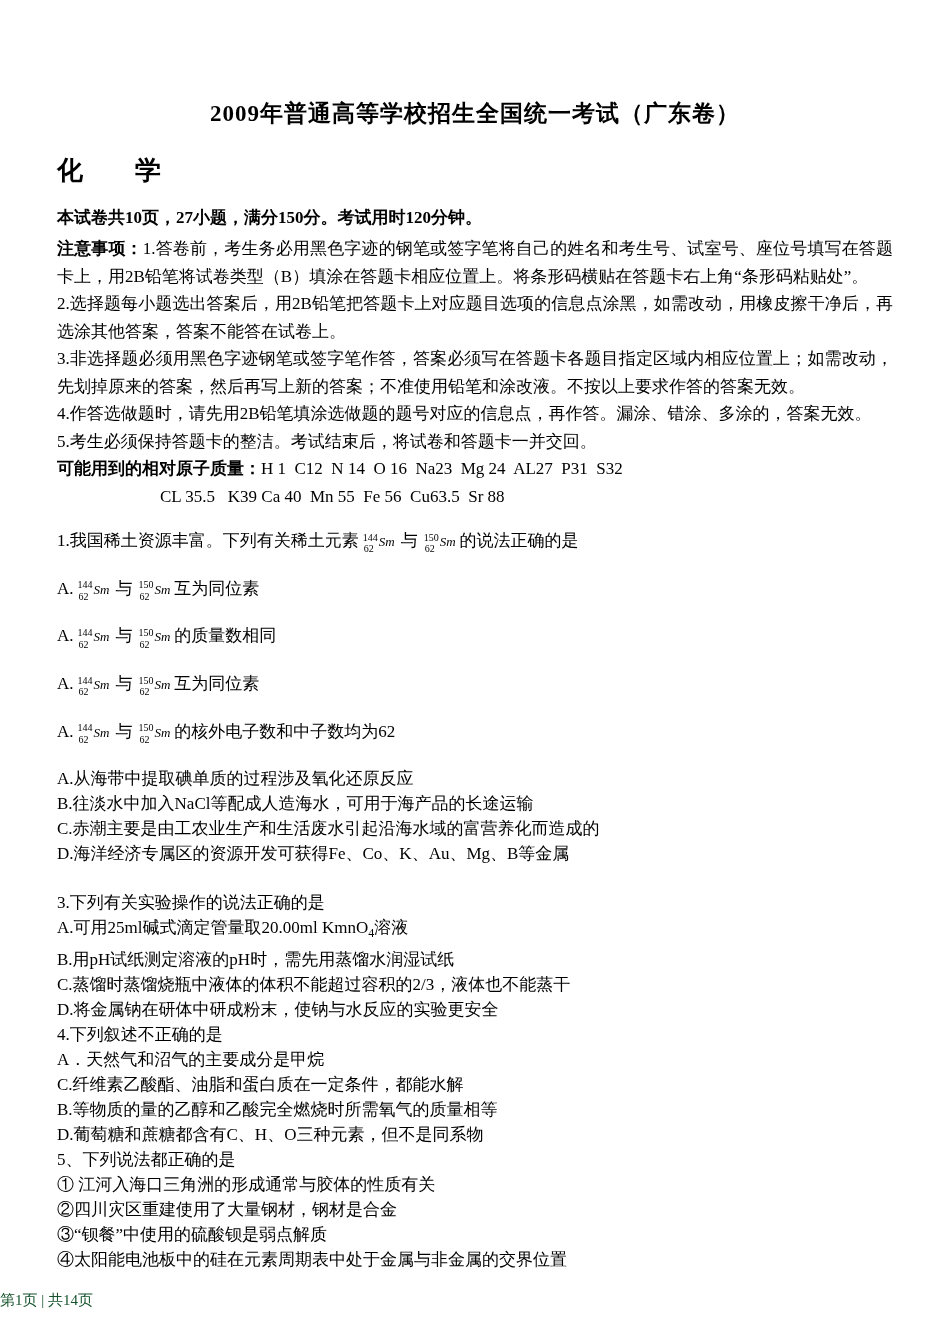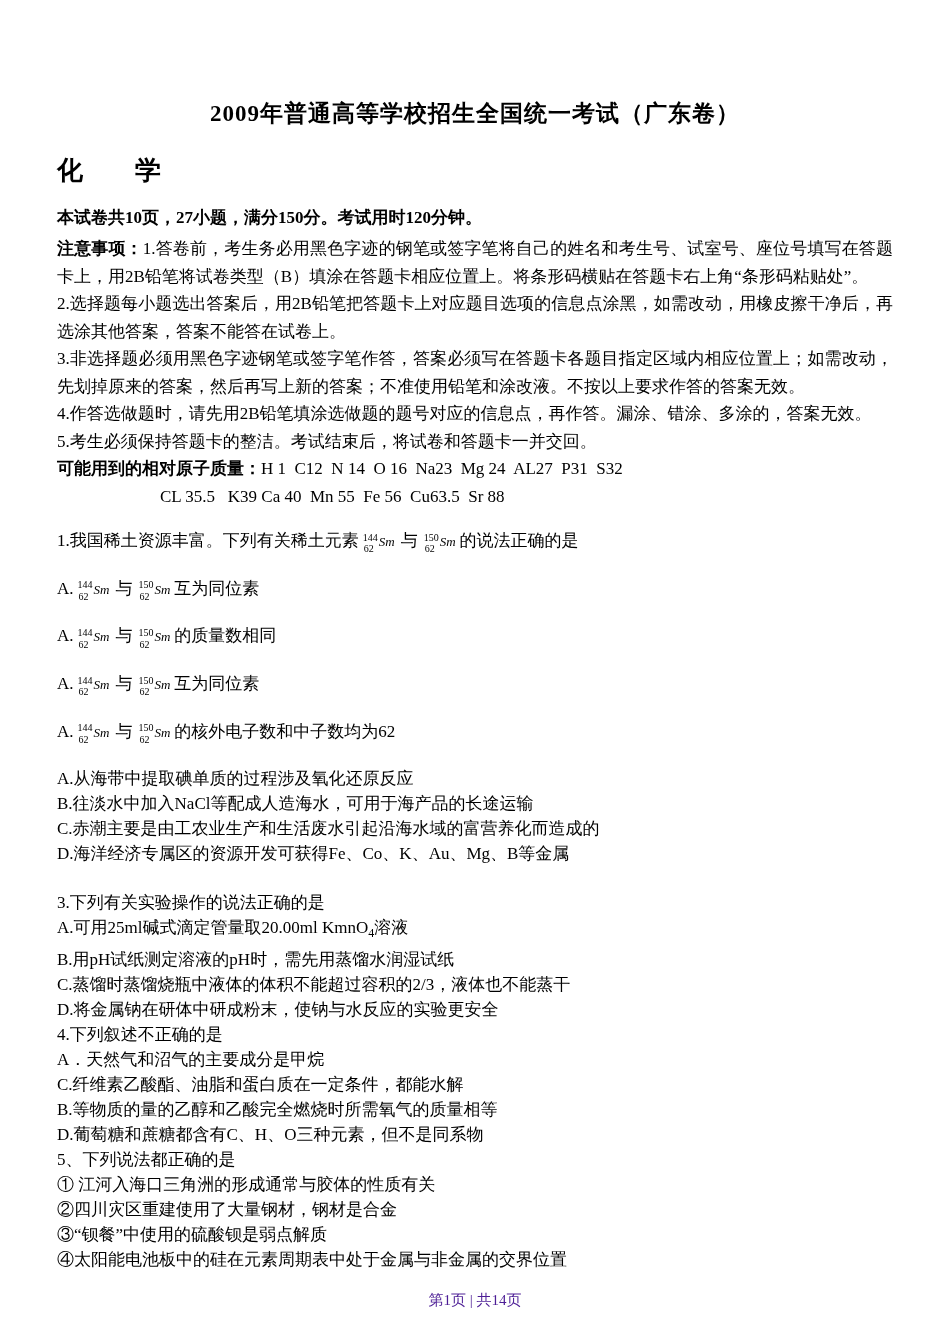--- a/index.html
+++ b/index.html
@@ -37,21 +37,21 @@
   .iso .m, .iso .z { display:block; }
   .iso .z { padding-left:1px; }
   .iso .sym {
     font-style:italic; font-size:13px;
     font-family:"Liberation Serif","DejaVu Serif",serif;
   }
   .conj { margin:0 2px; }
   sub.fsub { font-size:12px; }
   .footer {
     position:absolute; left:0; right:0; bottom:34px;
-    text-align:center; font-size:15px; color:#4c1d95;
+    font-size:15px; color:#14532d;
   }
 </style>
 </head>
 <body>
 
 <div class="page">
 
   <h1 class="title">2009年普通高等学校招生全国统一考试（广东卷）</h1>
   <h2 class="subject">化　　学</h2>
 

